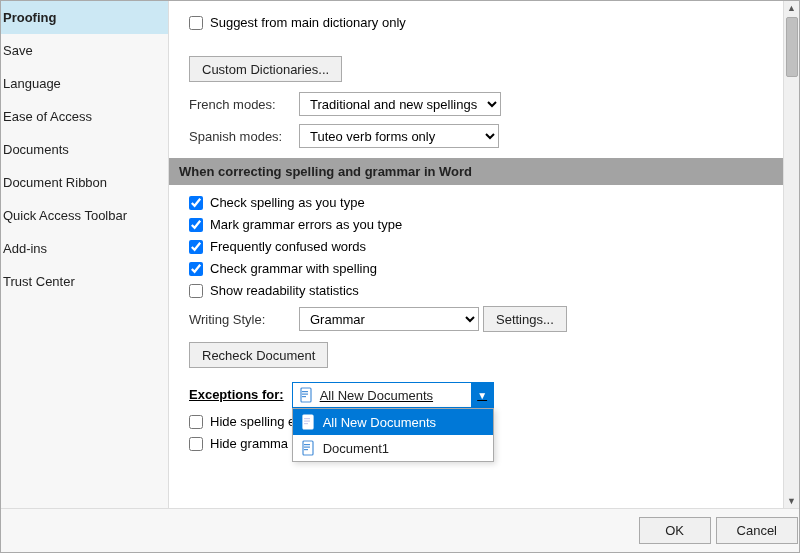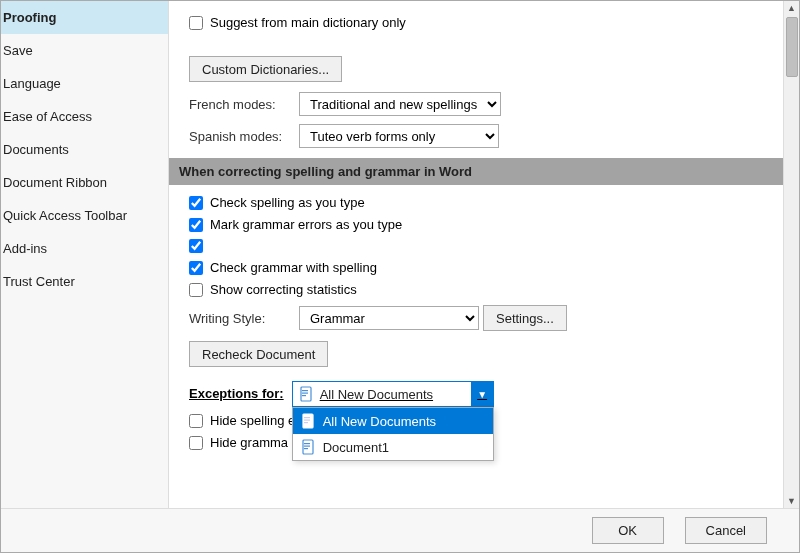--- a/index.html
+++ b/index.html
@@ -181,24 +181,24 @@
       margin-right: 6px;
       display: inline-flex;
       align-items: center;
       justify-content: center;
     }
     
     .dialog-footer {
       display: flex;
       justify-content: flex-end;
       align-items: center;
-      padding: 8px 32px;
+      padding: 8px 1px;
       border-top: 1px solid #ddd;
       background: #f7f7f7;
-      gap: 21px;
+      gap: 5px;
     }
     .footer-btn {
       border: 1px solid #aaa;
       background: #f0f0f0;
       padding: 5px 20px;
       font-size: 13px;
       cursor: pointer;
       color: #222;
       min-width: 72px;
     }
@@ -295,28 +295,29 @@
       <div class="checkbox-row">
         <input type="checkbox" id="check-spelling" checked="" style="">
         <label for="check-spelling">Check spelling as you type</label>
       </div>
       <div class="checkbox-row">
         <input type="checkbox" id="mark-grammar" checked="" style="">
         <label for="mark-grammar">Mark grammar errors as you type</label>
       </div>
       <div class="checkbox-row">
         <input type="checkbox" id="frequently-confused" checked="" style="">
+        <label for="frequently-confused">Frequently confused words</label>
       </div>
       <div class="checkbox-row">
         <input type="checkbox" id="check-grammar" checked="" style="">
         <label for="check-grammar">Check grammar with spelling</label>
       </div>
       <div class="checkbox-row">
         <input type="checkbox" id="show-readability" style="">
-        <label for="show-readability">Show correcting statistics</label>
+        <label for="show-readability">Show readability statistics</label>
       </div>
 
       <div class="writing-style-row" style="margin-top:8px;">
         <span class="form-label">Writing Style:</span>
         <select class="dropdown" style="min-width:180px;">
           <option>Grammar</option>
         </select>
         <button class="btn" style="margin-left:4px;">Settings...</button>
       </div>
 

